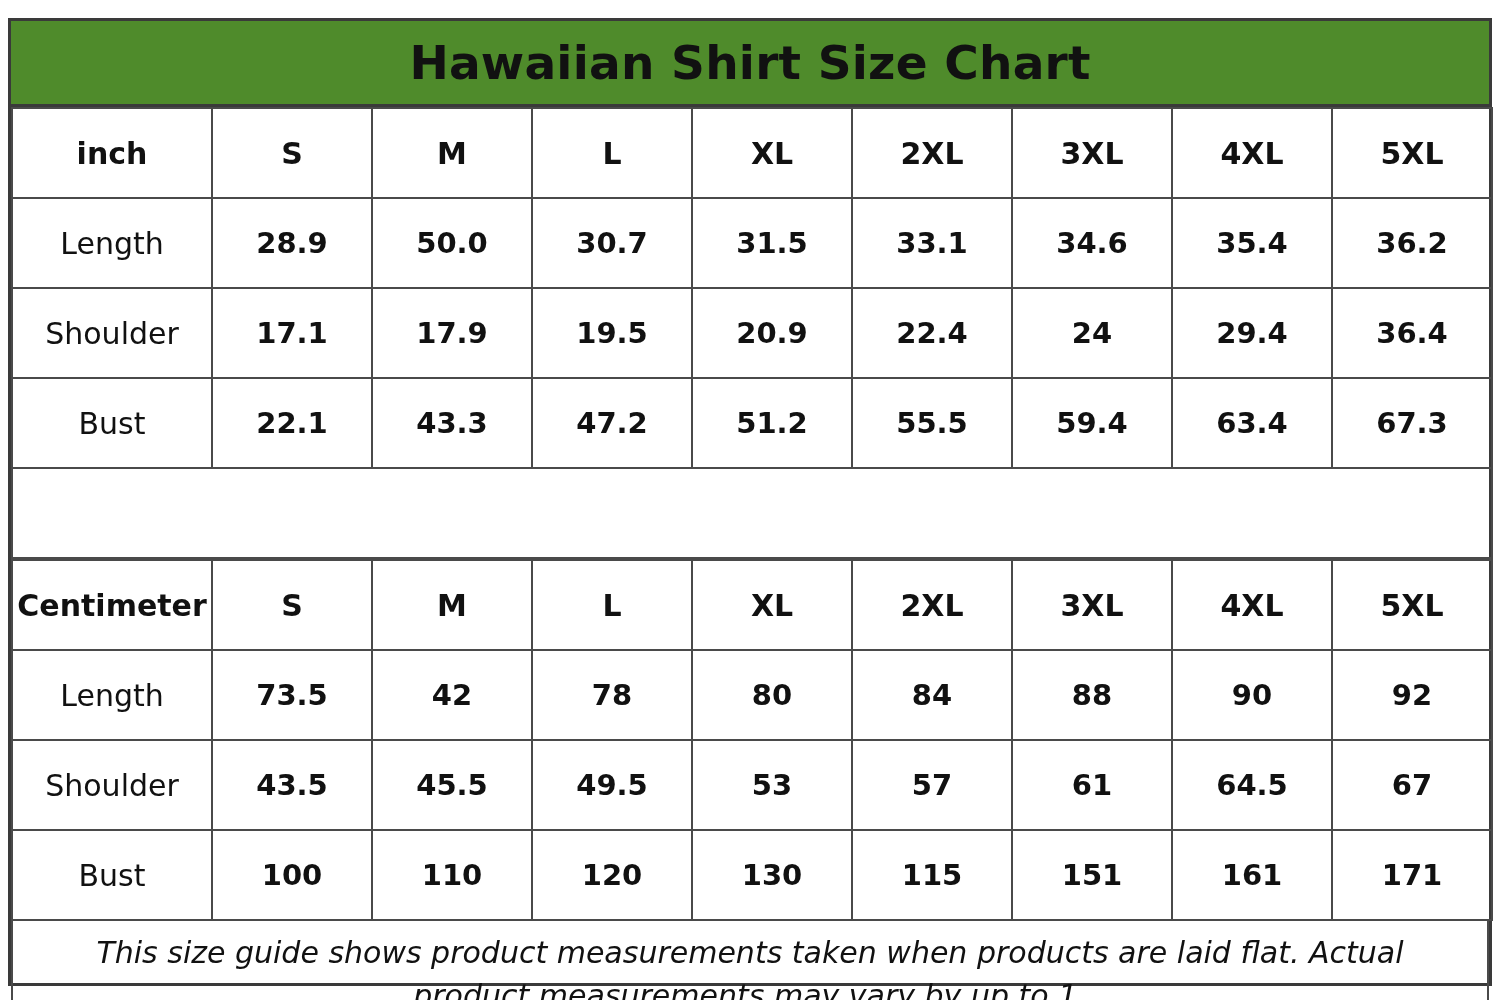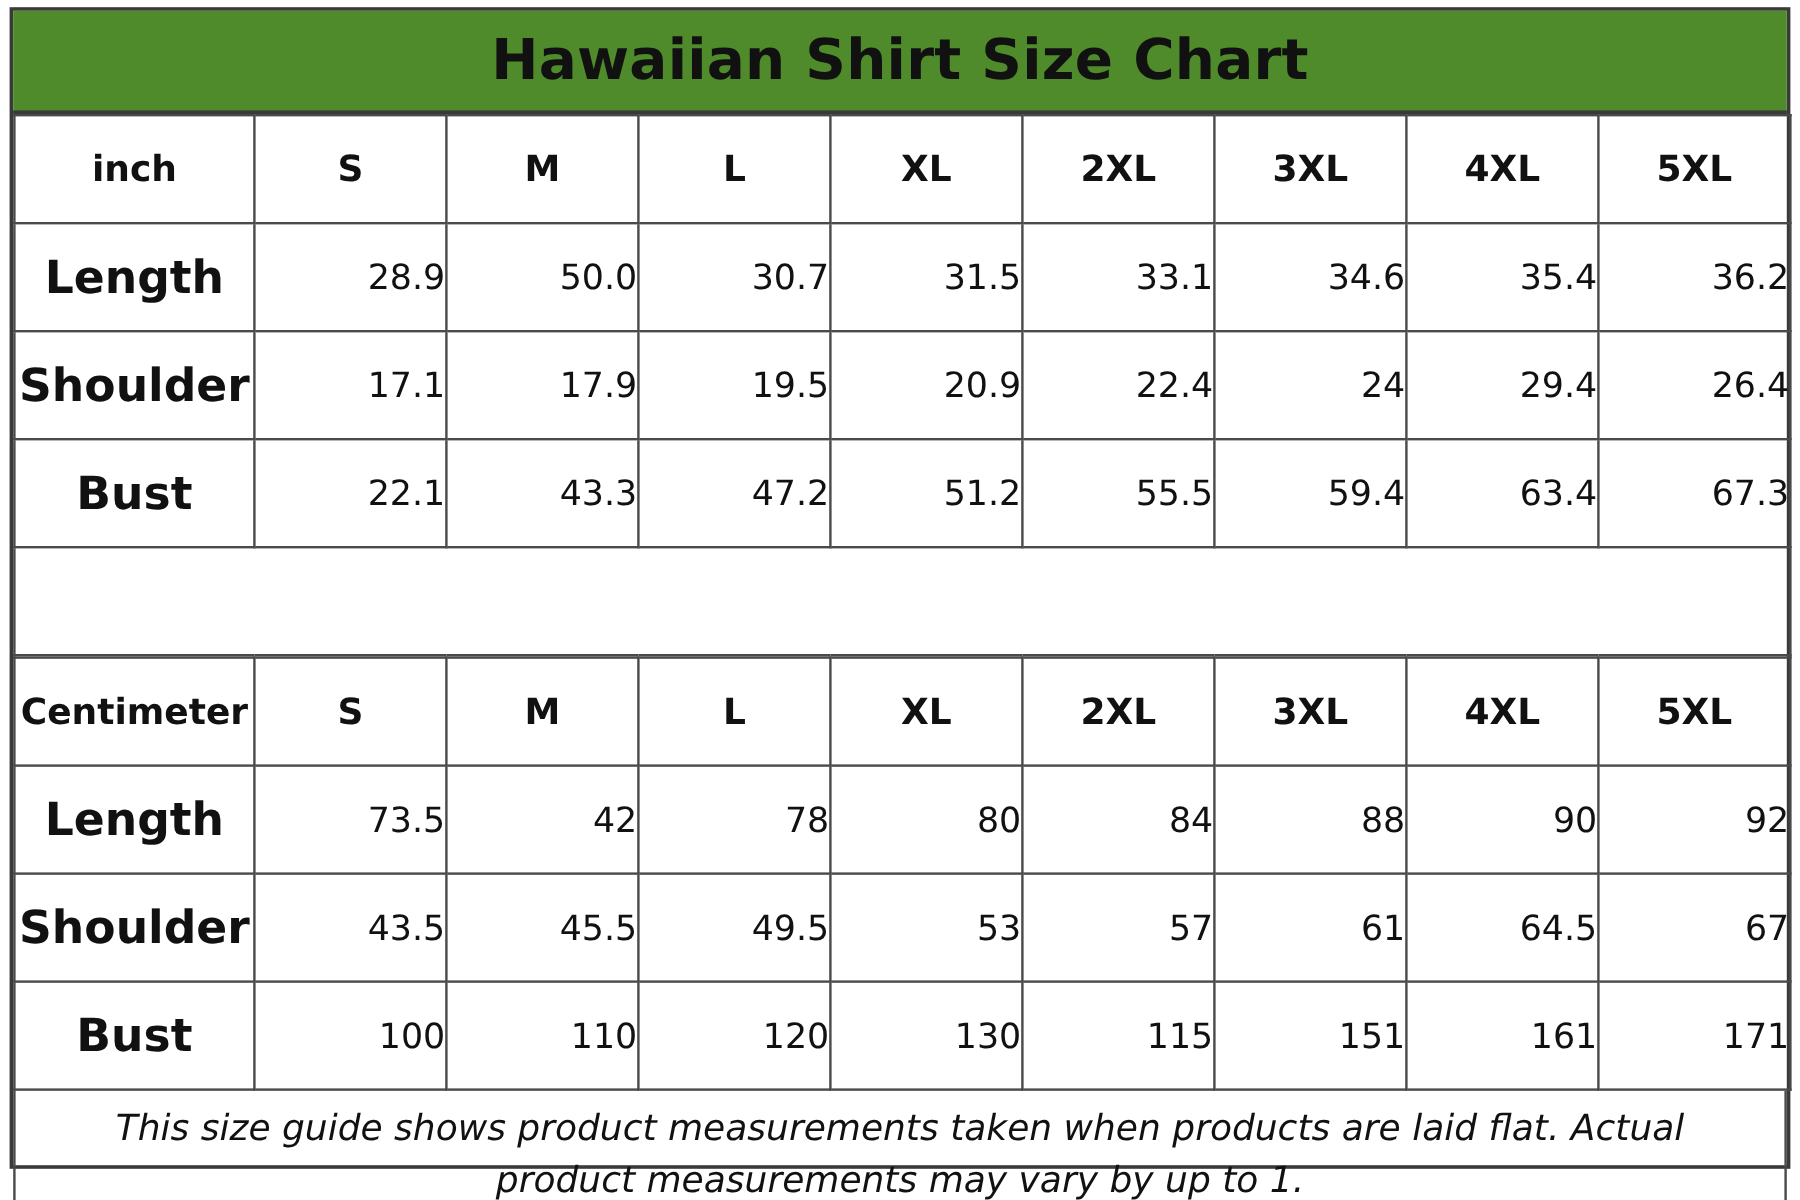--- a/index.html
+++ b/index.html
@@ -9,21 +9,21 @@
   }
   body {
     width: 1500px;
     height: 1000px;
     font-family: "Liberation Sans", sans-serif;
     overflow: hidden;
   }
   .chart-wrap {
     position: absolute;
     left: 8px;
-    top: 6px;
+    top: 18px;
     width: 1484px;
     height: 968px;
     border: 3px solid #3a3a3a;
     box-sizing: border-box;
     background: #ffffff;
   }
   .title-bar {
     height: 86px;
     background: #4f8b2b;
     border-bottom: 3px solid #3a3a3a;
@@ -53,30 +53,29 @@
     font-family: "DejaVu Sans", sans-serif;
     height: 88px;
     padding: 0;
   }
   table.size-table td.hdr-label {
     font-weight: bold;
     font-size: 30px;
     margin-top: 45px;
   }
   table.size-table td.row-label {
-    font-weight: bold;
-    font-size: 38px;
+    font-weight: normal;
+    font-size: 30px;
   }
   table.size-table td.hdr-size {
     font-weight: bold;
     font-size: 30px;
   }
   table.size-table td.val {
-    font-weight: normal;
-    text-align: right;
+    font-weight: bold;
   }
   col.c0 { width: 200px; }
   col.cx { width: 160px; }
   .spacer-row td {
     height: 95px;
     border-left: 2px solid #4a4a4a;
     border-right: 2px solid #4a4a4a;
     border-top: 2px solid #4a4a4a;
     border-bottom: 2px solid #4a4a4a;
   }
@@ -144,21 +143,21 @@
       </tr>
       <tr>
         <td class="row-label">Shoulder</td>
         <td class="val">17.1</td>
         <td class="val">17.9</td>
         <td class="val">19.5</td>
         <td class="val">20.9</td>
         <td class="val">22.4</td>
         <td class="val">24</td>
         <td class="val">29.4</td>
-        <td class="val">26.4</td>
+        <td class="val">36.4</td>
       </tr>
       <tr>
         <td class="row-label">Bust</td>
         <td class="val">22.1</td>
         <td class="val">43.3</td>
         <td class="val">47.2</td>
         <td class="val">51.2</td>
         <td class="val">55.5</td>
         <td class="val">59.4</td>
         <td class="val">63.4</td>

